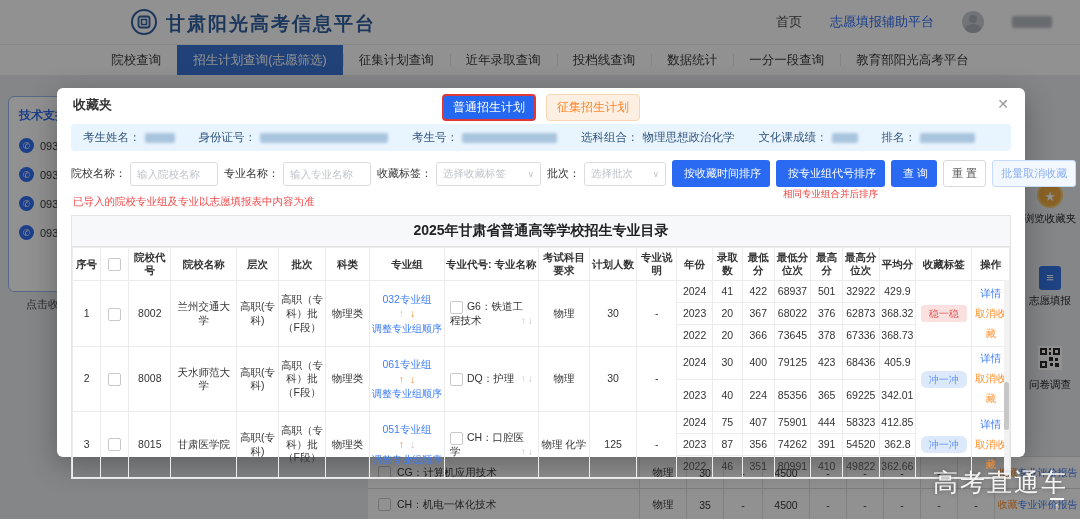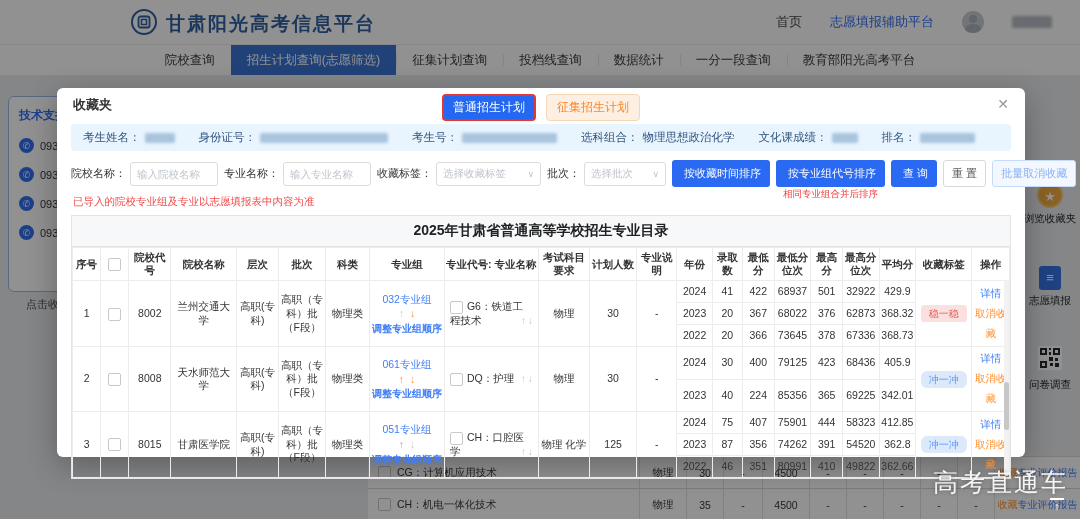--- a/index.html
+++ b/index.html
@@ -113,21 +113,21 @@
   td{border:1px solid #ececec;text-align:center;padding:2px 1px;line-height:1.3;word-break:break-all;}
   tr.sub td{height:17px;}
   td.yr{height:17px;}
   .cb{display:inline-block;width:11px;height:11px;border:1px solid #c9c9c9;border-radius:2px;background:#fff;
       vertical-align:middle;cursor:pointer;}
   td.grp .gname{color:#3f7ef7;cursor:pointer;}
   td.grp .garr{margin:1px 0;}
   td.grp .garr span{margin:0 3px;cursor:pointer;}
   td.grp .garr .on{color:#ff9231;}
   td.grp .garr .off{color:#cccccc;}
-  td.grp .gadj{color:#3f7ef7;font-size:10px;cursor:pointer;font-weight:bold;}
+  td.grp .gadj{color:#3f7ef7;font-size:10px;cursor:pointer;}
   td.mjc{text-align:left;padding:2px 5px;}
   td.mjc .mjt{margin:0 4px;color:#333;}
   td.mjc .mja{float:right;color:#c4c4c4;font-size:10px;}
   td.mjc .mja span{margin-left:2px;cursor:pointer;}
   .tag{display:inline-block;padding:2px 8px;border-radius:3px;font-size:10px;white-space:nowrap;}
   .tag.pink{background:#fbe0e0;color:#e15b5b;}
   .tag.blue{background:#dce9fb;color:#5b8ff9;border-radius:6px;}
   td.act a{display:block;font-size:10.5px;line-height:1.9;cursor:pointer;}
   td.act a.blue{color:#3f7ef7;}
   td.act a.orange{color:#ff9231;}
@@ -155,20 +155,21 @@
       <span class="hlink blue">志愿填报辅助平台</span>
       <span class="avatar"></span>
       <span class="name-mask"></span>
     </div>
   </div>
 
   <div class="hdr-nav">
       <span class="nav-item">院校查询</span>
       <span class="nav-item active">招生计划查询(志愿筛选)</span>
       <span class="nav-item">征集计划查询</span>
+      <span class="nav-item">近年录取查询</span>
       <span class="nav-item">投档线查询</span>
       <span class="nav-item">数据统计</span>
       <span class="nav-item">一分一段查询</span>
       <span class="nav-item">教育部阳光高考平台</span>
     </div>
 
   <div class="side-panel">
     <div class="sp-title">技术支持</div>
     <div>
         <div class="sp-item">

